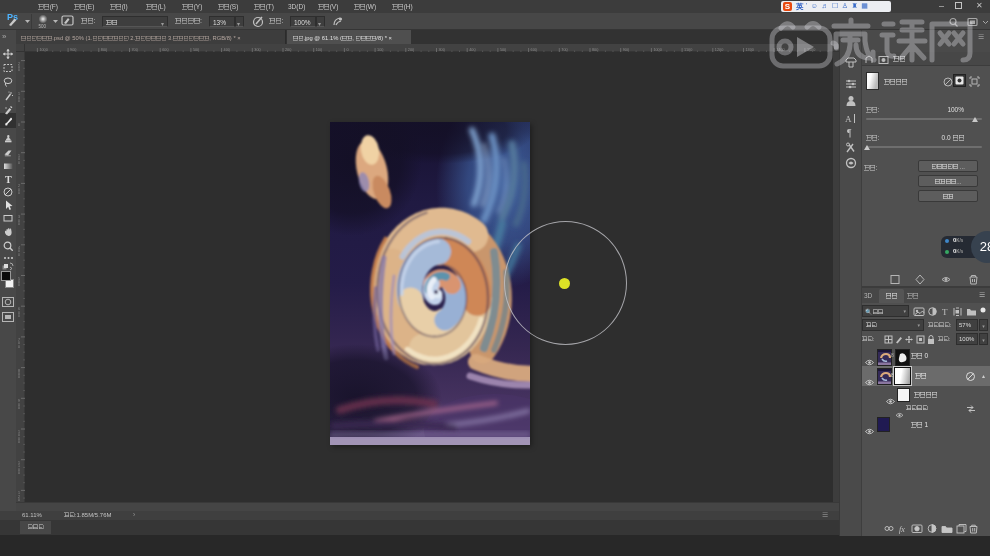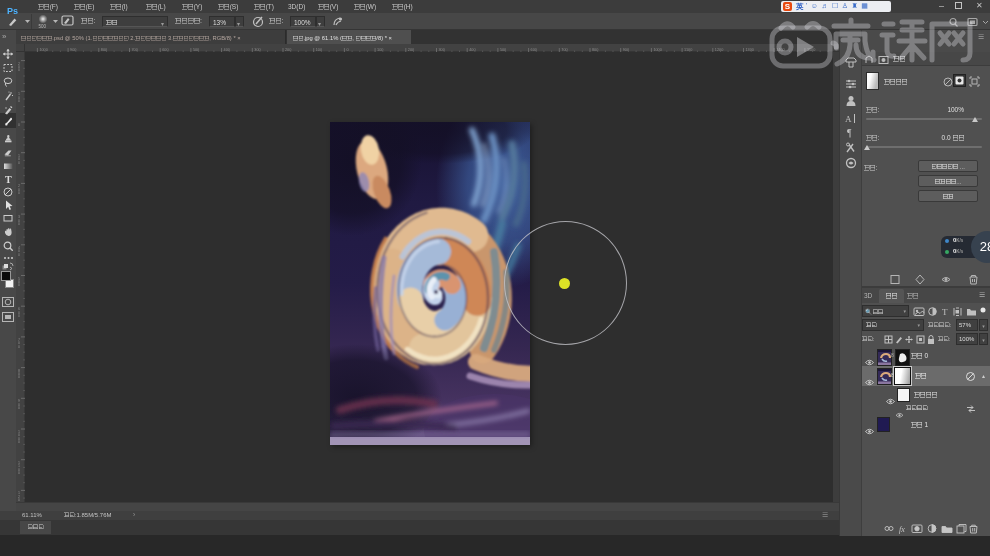--- a/index.html
+++ b/index.html
@@ -20,21 +20,21 @@
 <div class="a" style="left:16px;top:52px;width:9px;height:450px;background:#424242;border-right:1px solid #383838"></div>
 <div class="a" style="left:25px;top:52px;width:814px;height:450px;background:#2e2e2e"></div>
 <div class="a" style="left:833px;top:52px;width:6px;height:450px;background:#3d3d3d"></div>
 <div class="a" style="left:16px;top:502px;width:823px;height:9px;background:#454545;border-top:1px solid #393939"></div>
 <div class="a" style="left:0;top:511px;width:845px;height:9px;background:#3f3f3f"></div>
 <div class="a" style="left:0;top:520px;width:845px;height:15px;background:#363636"></div>
 <div class="a" style="left:0;top:535px;width:990px;height:21px;background:#282828"></div>
 <div class="a" style="left:839px;top:30px;width:151px;height:506px;background:#4a4a4a"></div>
 <div class="a" style="left:861px;top:30px;width:1px;height:506px;background:#3e3e3e"></div>
 <div class="a" style="left:839px;top:30px;width:1px;height:506px;background:#383838"></div>
-<div class="a" style="left:7px;top:6px;color:#4db3ff;font-weight:bold;font-size:9px">Ps</div>
+<div class="a" style="left:7px;top:12px;color:#4db3ff;font-weight:bold;font-size:9px">Ps</div>
 <div class="a" style="left:38px;top:3px;font-size:6.5px;color:#c9c9c9"><i class="q"></i><i class="q"></i>(F)</div>
 <div class="a" style="left:74px;top:3px;font-size:6.5px;color:#c9c9c9"><i class="q"></i><i class="q"></i>(E)</div>
 <div class="a" style="left:110px;top:3px;font-size:6.5px;color:#c9c9c9"><i class="q"></i><i class="q"></i>(I)</div>
 <div class="a" style="left:146px;top:3px;font-size:6.5px;color:#c9c9c9"><i class="q"></i><i class="q"></i>(L)</div>
 <div class="a" style="left:182px;top:3px;font-size:6.5px;color:#c9c9c9"><i class="q"></i><i class="q"></i>(Y)</div>
 <div class="a" style="left:218px;top:3px;font-size:6.5px;color:#c9c9c9"><i class="q"></i><i class="q"></i>(S)</div>
 <div class="a" style="left:254px;top:3px;font-size:6.5px;color:#c9c9c9"><i class="q"></i><i class="q"></i>(T)</div>
 <div class="a" style="left:288px;top:3px;font-size:6.5px;color:#c9c9c9">3D(D)</div>
 <div class="a" style="left:318px;top:3px;font-size:6.5px;color:#c9c9c9"><i class="q"></i><i class="q"></i>(V)</div>
 <div class="a" style="left:354px;top:3px;font-size:6.5px;color:#c9c9c9"><i class="q"></i><i class="q"></i>(W)</div>

